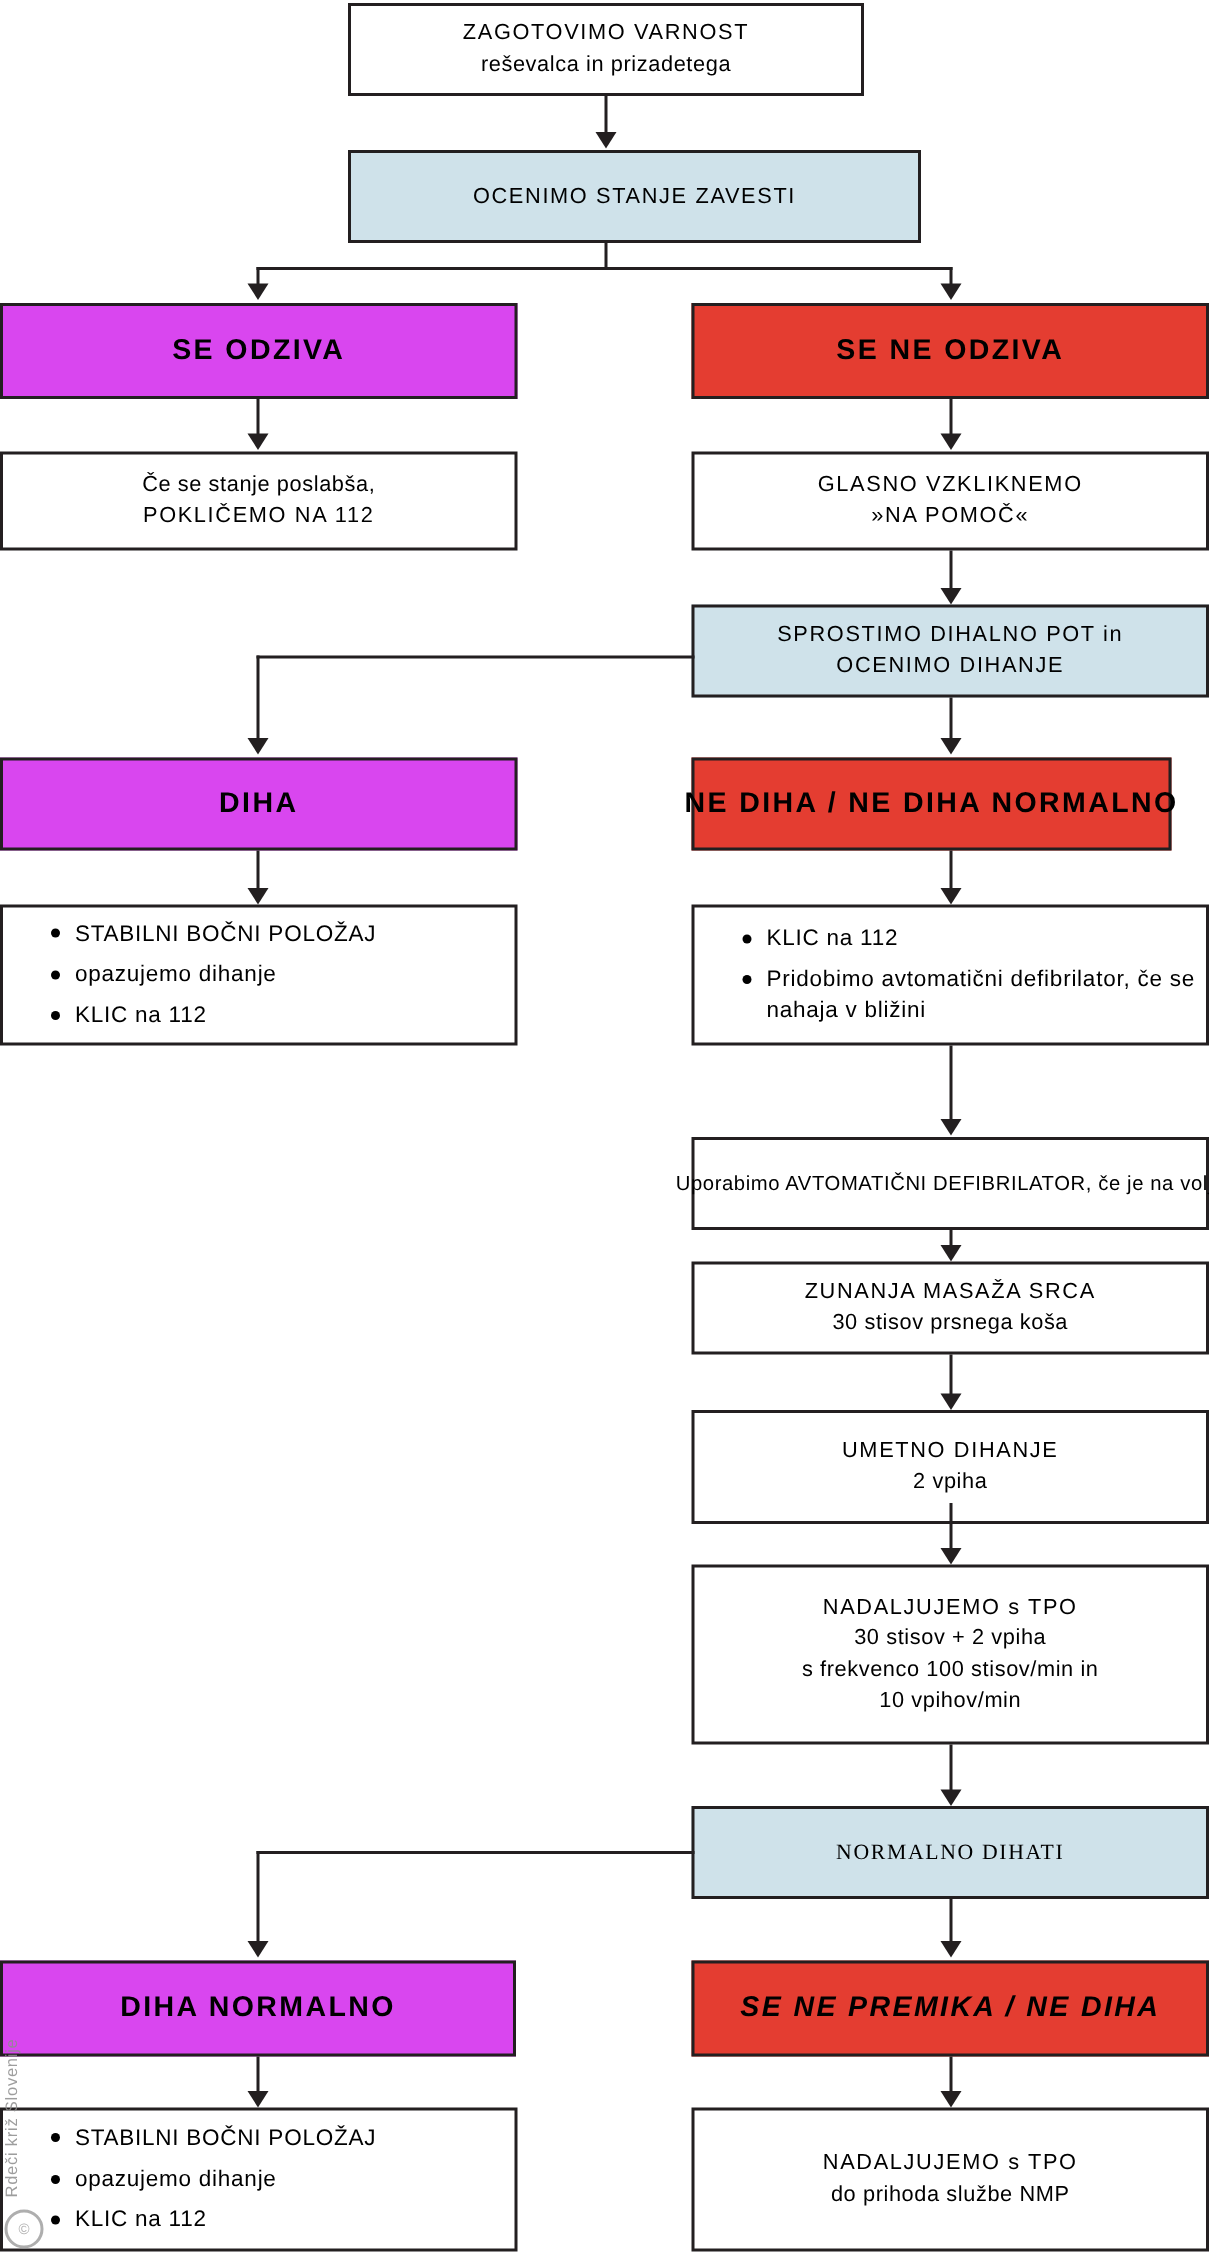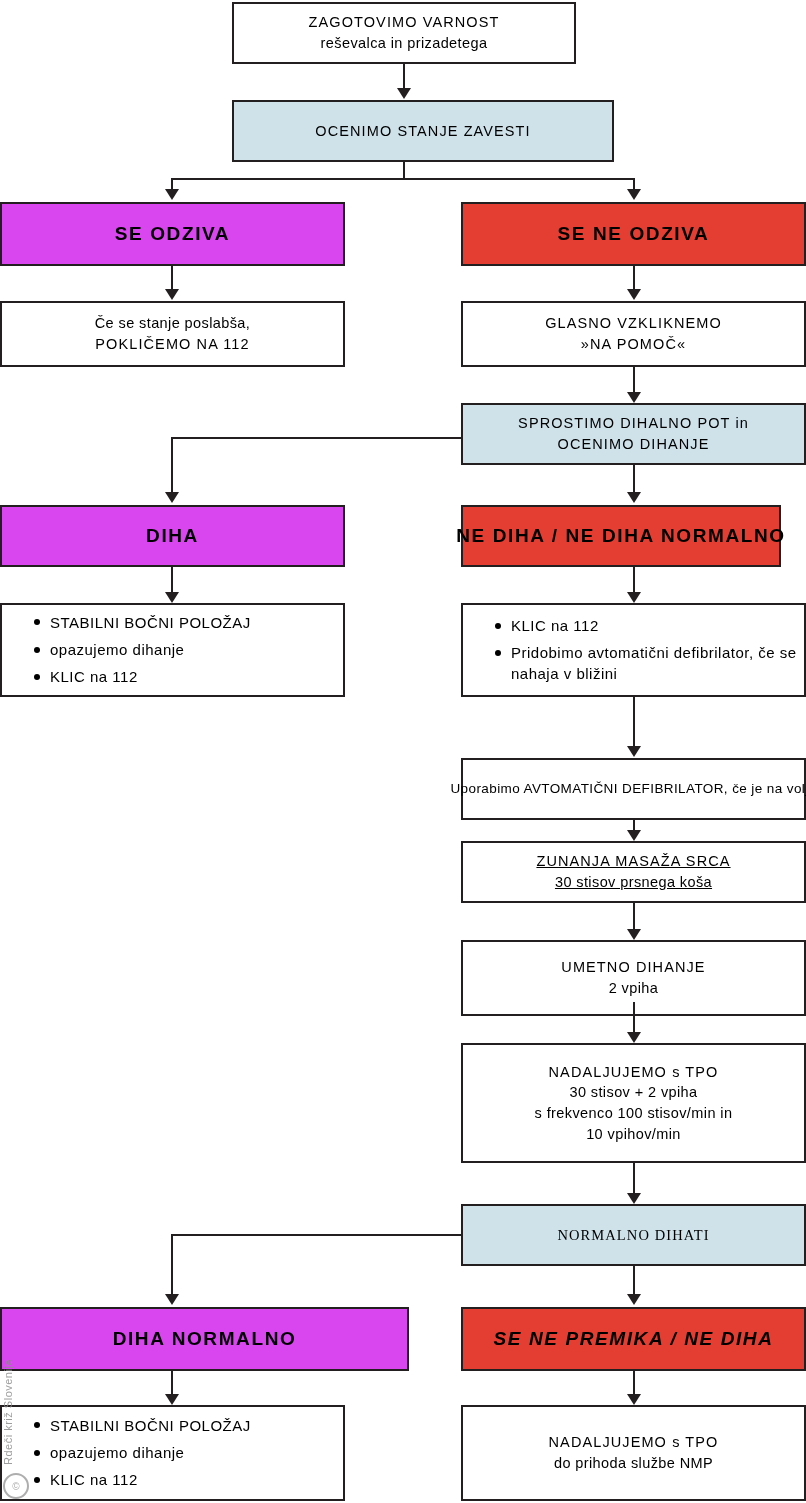--- a/index.html
+++ b/index.html
@@ -182,42 +182,42 @@
     <ul>
       <li><span class="dot"></span><span>KLIC na 112</span></li>
       <li><span class="dot"></span><span>Pridobimo avtomatični defibrilator, če se nahaja v bližini</span></li>
     </ul>
   </div>
 
   <div class="node" style="left:461px; top:758px; width:345px; height:62px; font-size:13.5px;">
     <span class="ln">Uporabimo AVTOMATIČNI DEFIBRILATOR, če je na voljo</span>
   </div>
 
-  <div class="node" style="left:461px; top:841px; width:345px; height:62px;text-decoration:underline;">
+  <div class="node" style="left:461px; top:841px; width:345px; height:62px;">
     <span class="ln caps">ZUNANJA MASAŽA SRCA</span>
     <span class="ln">30 stisov prsnega koša</span>
   </div>
 
   <div class="node" style="left:461px; top:940px; width:345px; height:76px;">
     <span class="ln caps">UMETNO DIHANJE</span>
     <span class="ln">2 vpiha</span>
   </div>
 
   <div class="node" style="left:461px; top:1043px; width:345px; height:120px;">
     <span class="ln caps">NADALJUJEMO s TPO</span>
     <span class="ln">30 stisov + 2 vpiha</span>
     <span class="ln">s frekvenco 100 stisov/min in</span>
     <span class="ln">10 vpihov/min</span>
   </div>
 
   <div class="node blue" style="left:461px; top:1204px; width:345px; height:62px; font-size:13.5px;">
     <span class="ln caps" style="font-size:14.5px;font-family:Liberation Serif, serif;">NORMALNO DIHATI</span>
   </div>
 
-  <div class="node green emph" style="left:0px; top:1307px; width:409px; height:64px;">
+  <div class="node green emph" style="left:0px; top:1307px; width:344px; height:64px;">
     <span class="ln">DIHA NORMALNO</span>
   </div>
 
   <div class="node red emph" style="left:461px; top:1307px; width:345px; height:64px;font-style:italic;">
     <span class="ln">SE NE PREMIKA / NE DIHA</span>
   </div>
 
   <div class="node listbox" style="left:0px; top:1405px; width:345px; height:96px;">
     <ul>
       <li><span class="dot"></span><span>STABILNI BOČNI POLOŽAJ</span></li>

